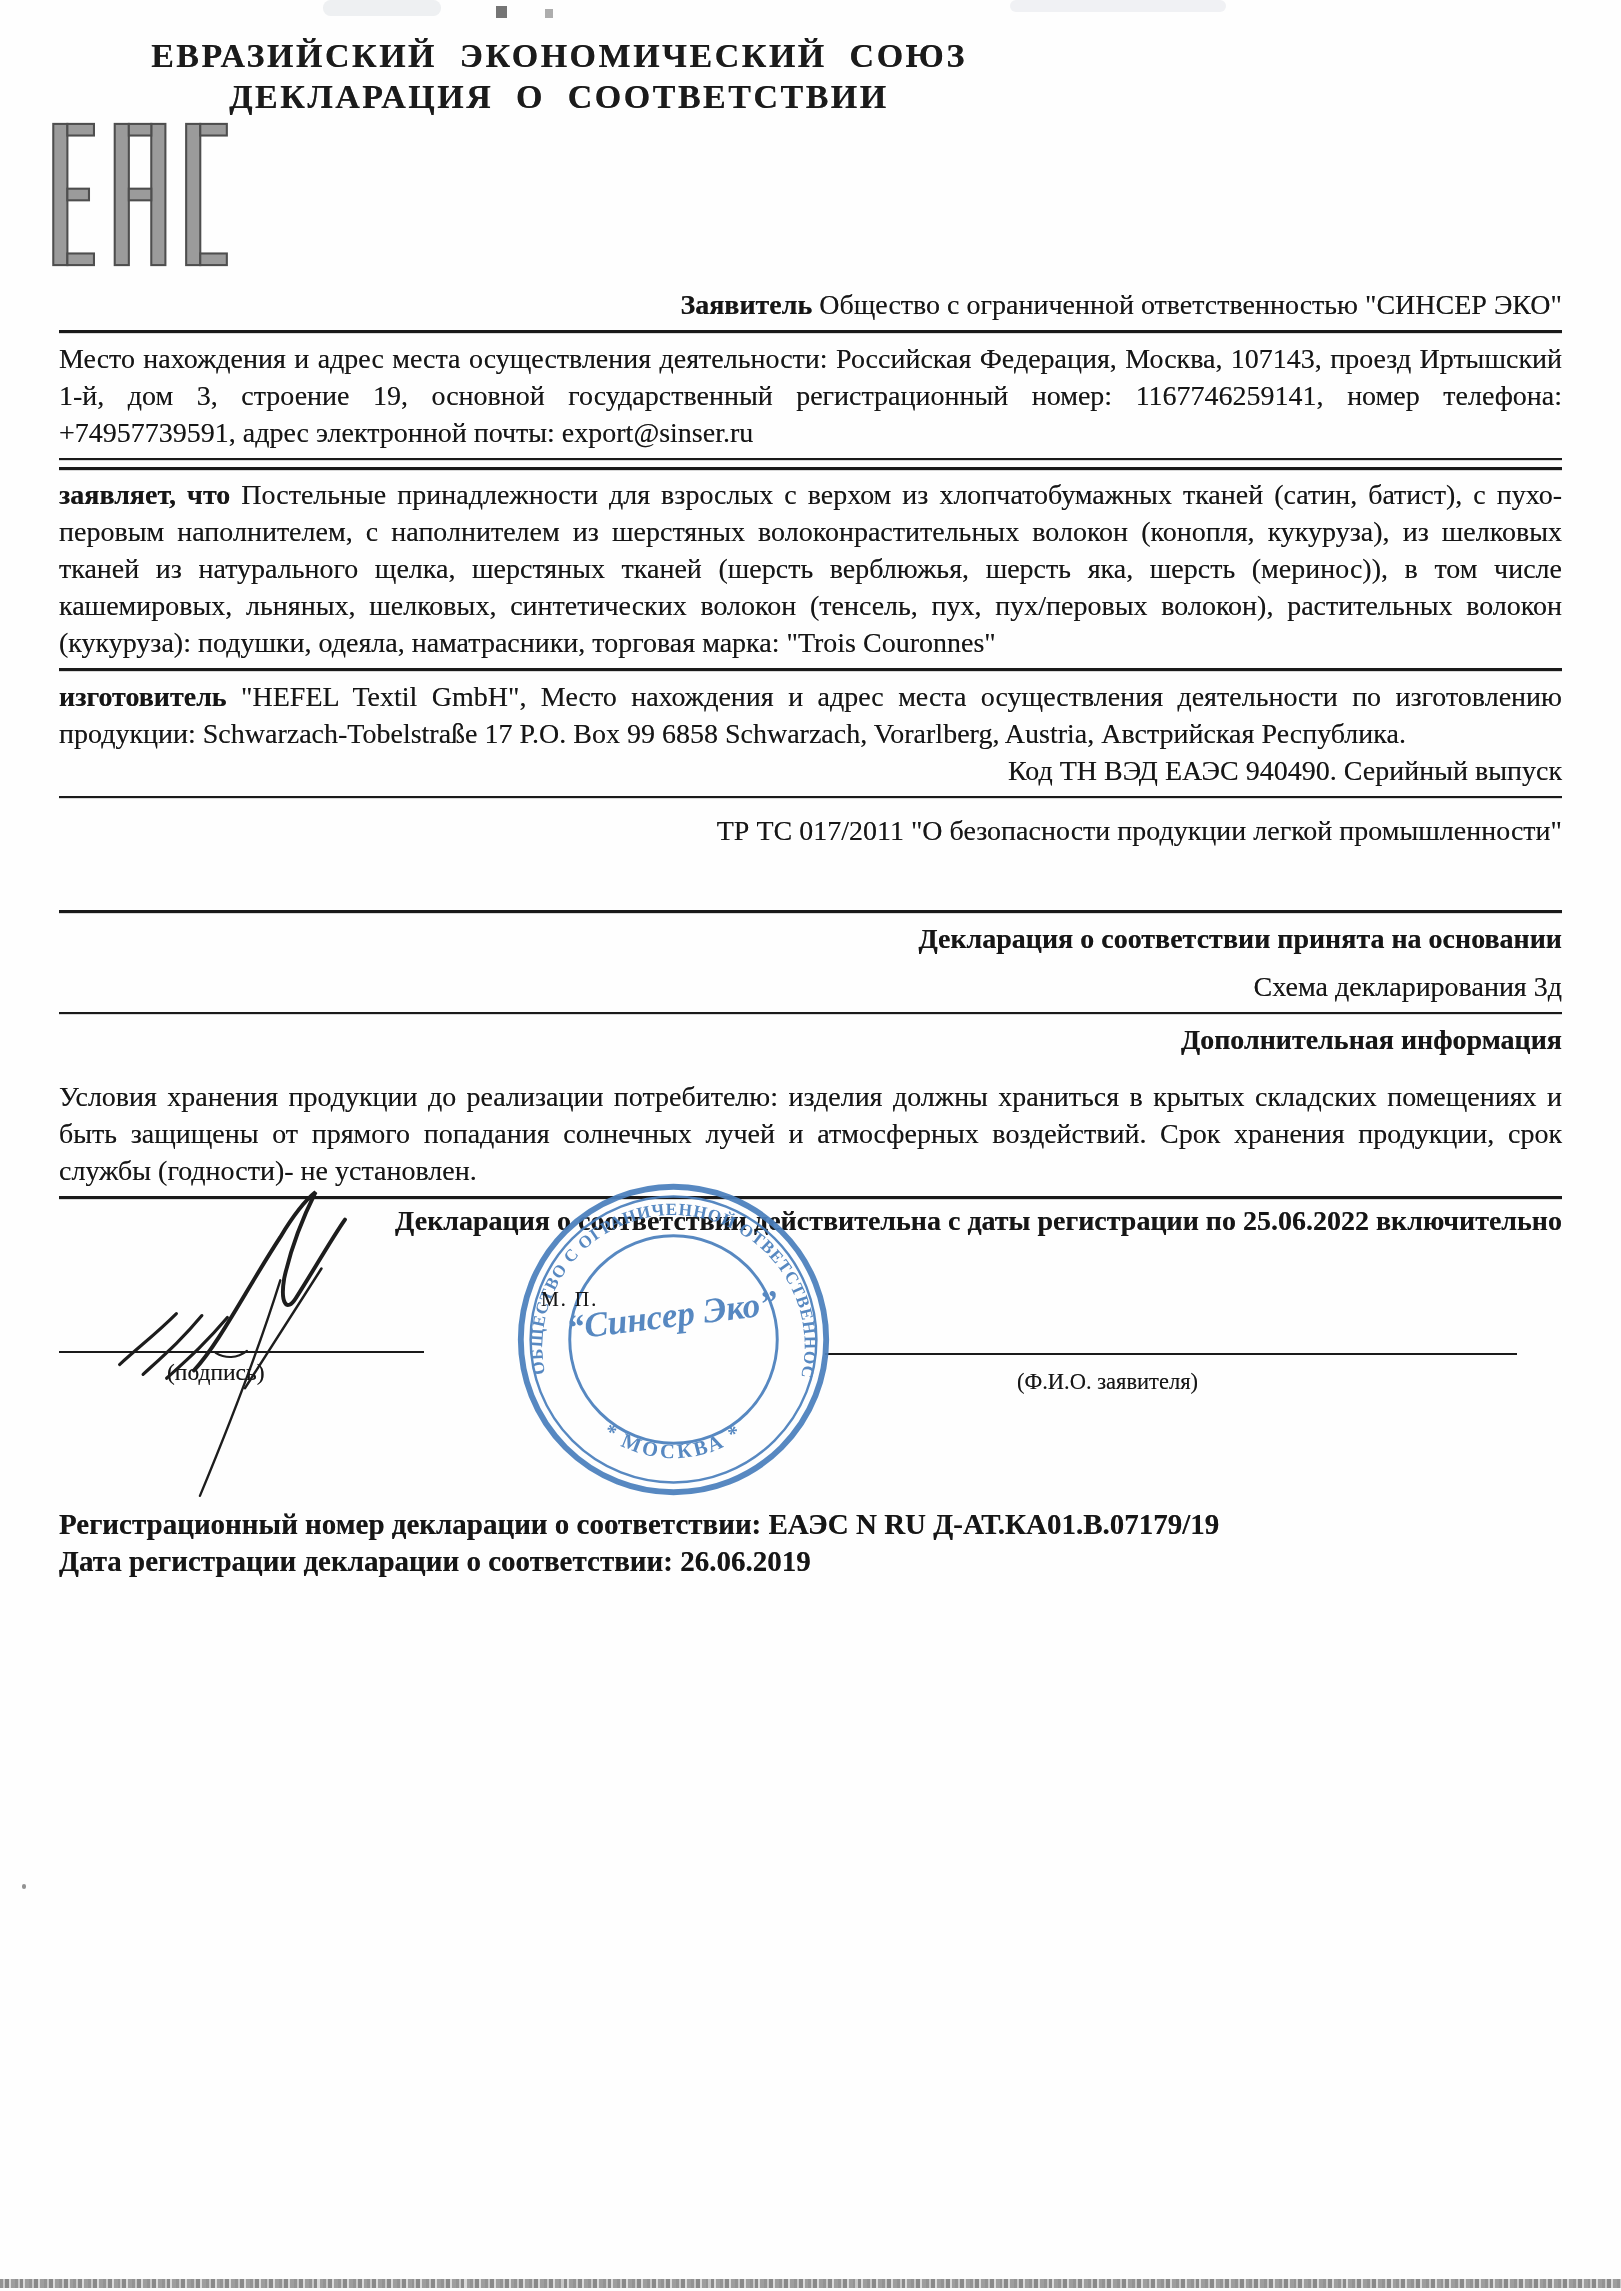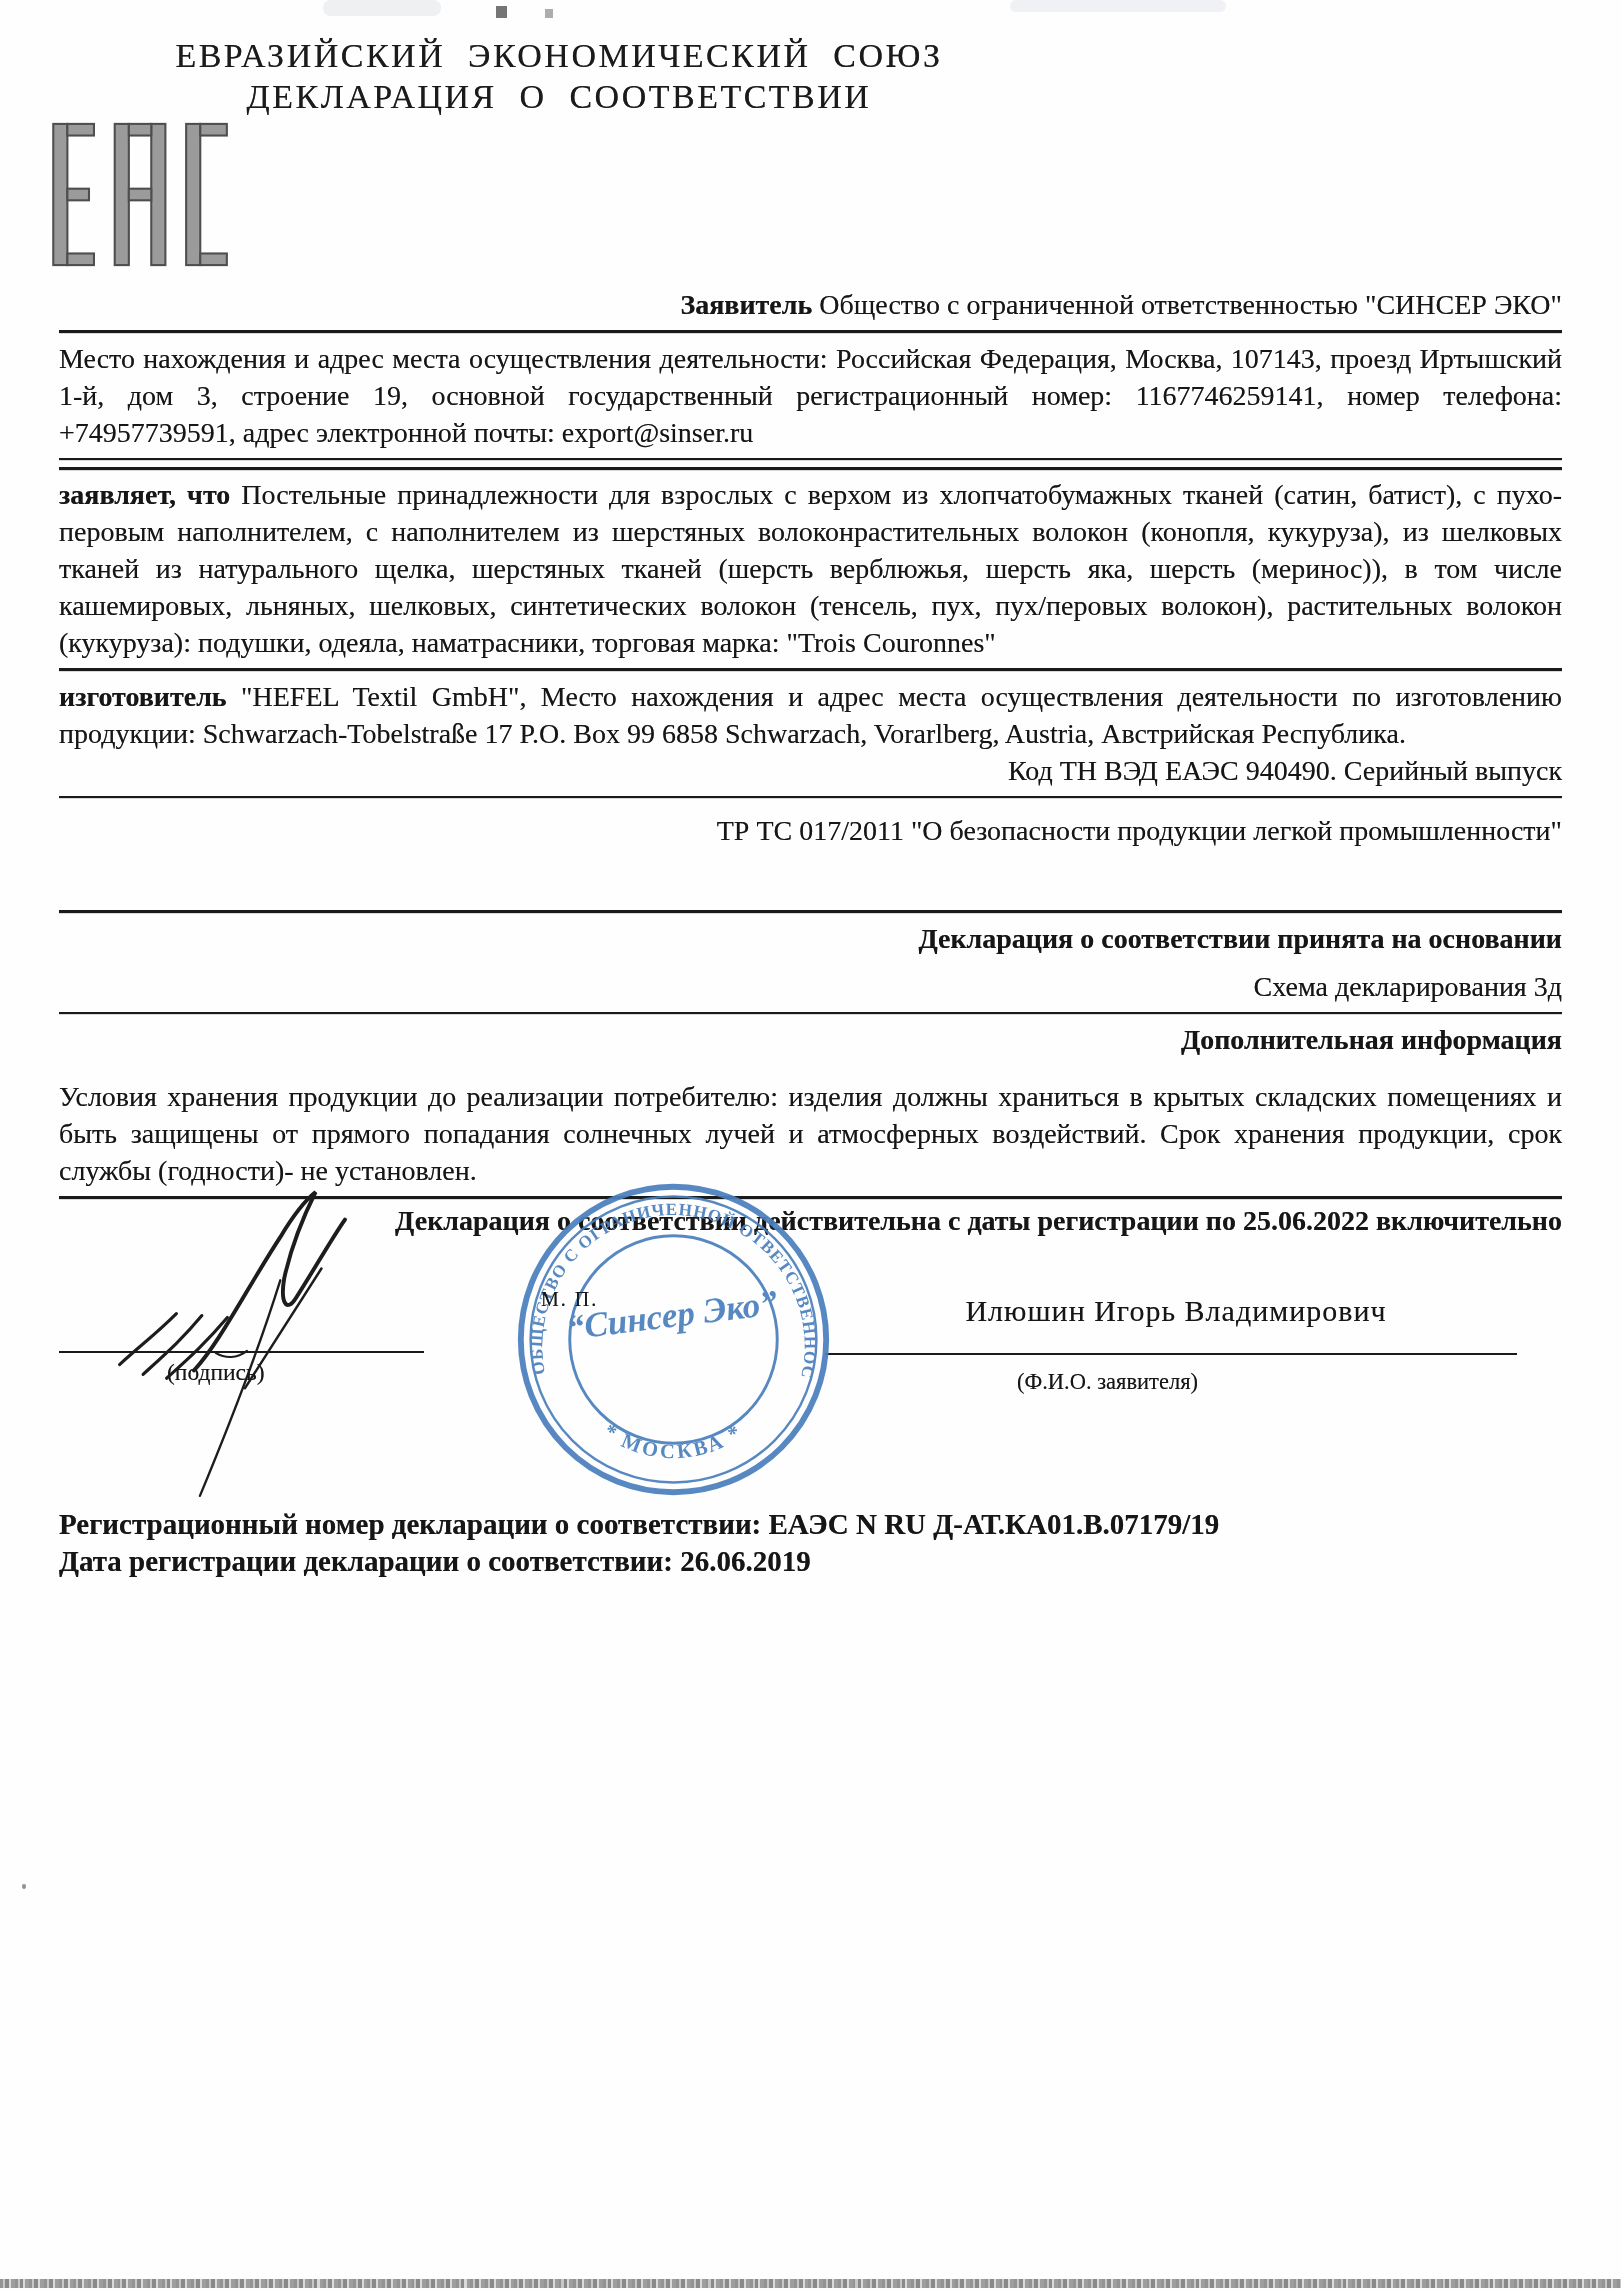--- a/index.html
+++ b/index.html
@@ -7,21 +7,21 @@
     position:relative;
     width:1621px;height:2292px;
     margin:0 auto;
     background:#fefefe;
     font-family:"Liberation Serif", serif;
     color:#161616;
     overflow:hidden;
   }
   .content{position:relative;padding:0 59px;}
   .title-wrap{width:1000px;margin:0;padding-top:35px;text-align:center;}
-  .title-line{font-weight:normal;font-size:34px;line-height:41px;letter-spacing:2.5px;word-spacing:11.8px;color:#1b1b1b;text-shadow:0 0 0.6px rgba(20,20,20,.65);}
+  .title-line{font-weight:bold;font-size:34px;line-height:41px;letter-spacing:2.5px;word-spacing:11.8px;color:#1b1b1b;text-shadow:0 0 0.6px rgba(20,20,20,.65);}
   .logo-spacer{height:169px;}
   .eac-logo{position:absolute;left:35px;top:110px;}
   p{margin:0;}
   .body-text{font-size:28px;line-height:37px;text-align:justify;text-shadow:0 0 0.5px rgba(20,20,20,.55);}
   .single{text-align:right;}
   b.lbl{font-weight:bold;}
   .hr{border:none;border-top:3.9px solid #1a1a1a;height:0;margin:6.9px 0 6.9px 0;box-shadow:0 1px 0 rgba(0,0,0,.15);}
   .hr.thin{border-top-width:2.9px;}
   .gap55{height:54px;}
   .gap12{height:11.8px;}
@@ -160,23 +160,20 @@
         </g>
         <text font-family="Liberation Serif, serif" font-size="17.5" font-weight="bold" fill="#4b80bd" letter-spacing="1">
           <textPath href="#ringTop" startOffset="0%">ОБЩЕСТВО С ОГРАНИЧЕННОЙ ОТВЕТСТВЕННОСТЬЮ  ОГРН 1167746259141</textPath>
         </text>
         <text font-family="Liberation Serif, serif" font-size="21" font-weight="bold" fill="#4b80bd" letter-spacing="3" text-anchor="middle">
           <textPath href="#ringBottom" startOffset="50%">* МОСКВА *</textPath>
         </text>
         <text x="165" y="152" text-anchor="middle" font-family="Liberation Serif, serif" font-size="36" font-style="italic" font-weight="bold" fill="#4b80bd" transform="rotate(-7 165 152)">“Синсер  Эко”</text>
       </svg>
 
-      <div class="fio-block">
-        <span class="fio-name">Илюшин  Игорь  Владимирович</span>
-      </div>
       <div class="fio-line"></div>
       <div class="fio-caption">(Ф.И.О.  заявителя)</div>
     </div>
 
     <p class="reg-line">Регистрационный  номер декларации  о  соответствии:  ЕАЭС  N RU Д-АТ.КА01.В.07179/19</p>
     <p class="date-line">Дата регистрации  декларации  о соответствии:  26.06.2019</p>
 
   </div>
 
   <div class="dot-mark"></div>

